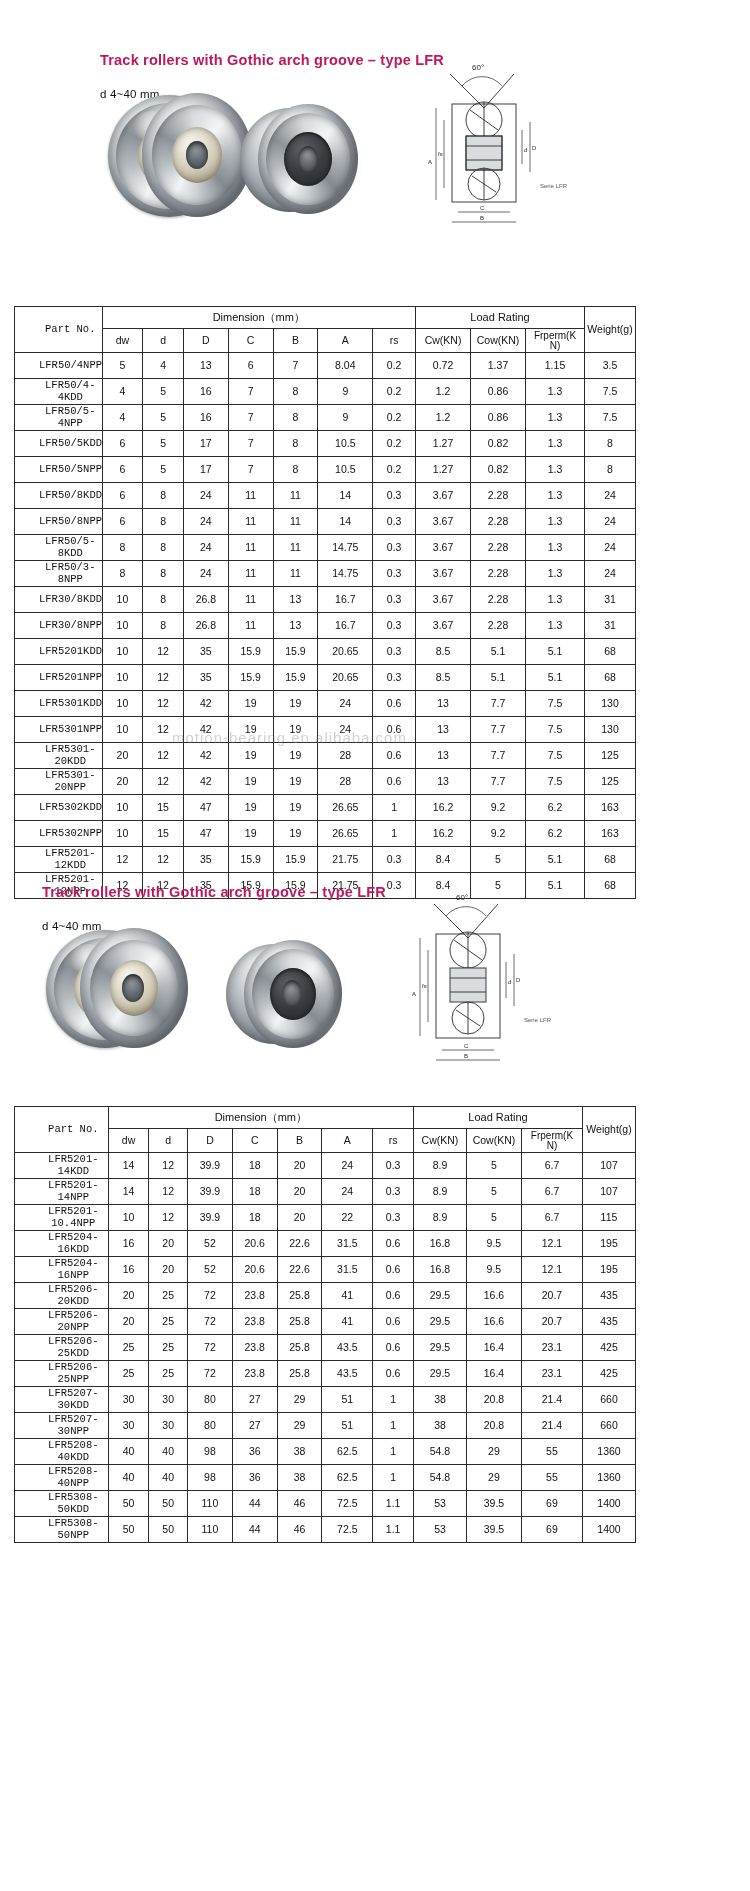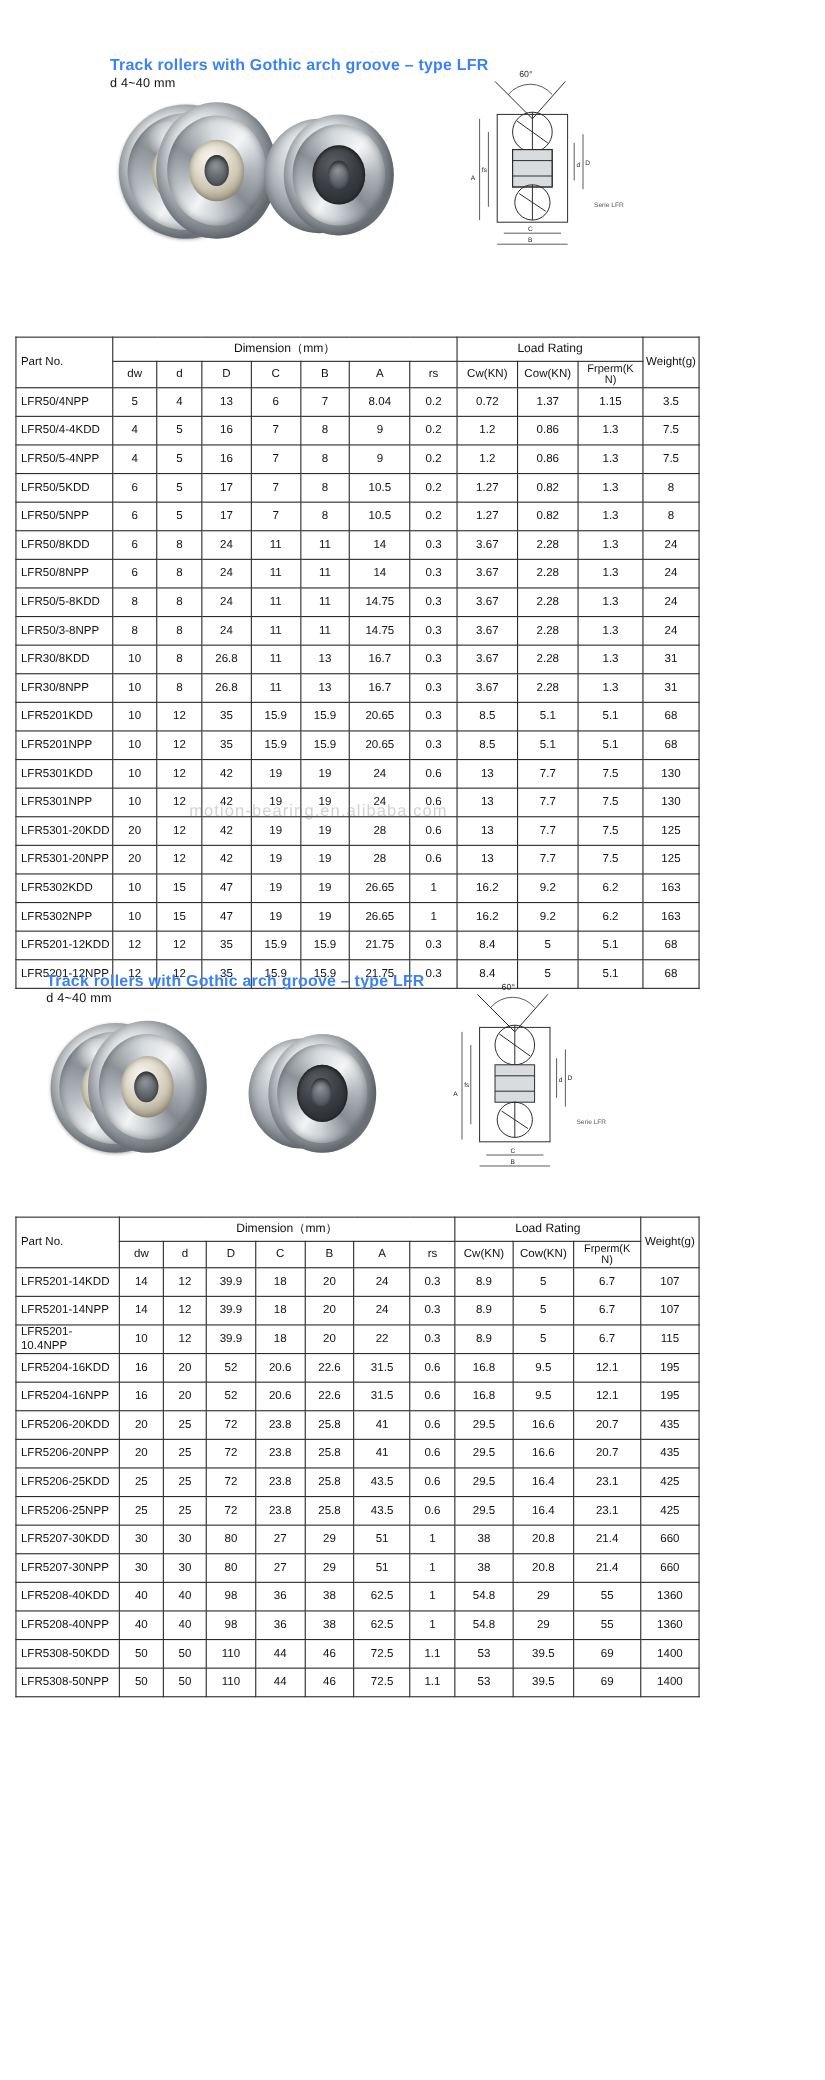--- a/index.html
+++ b/index.html
@@ -18,27 +18,27 @@
   }
 
   .section { position: relative; }
 
   
   .head-block { padding: 0; position: relative; }
   .head-title {
     font-size: 14.5px;
     font-weight: bold;
     letter-spacing: 0.2px;
-    color: #3b82f6;
+    color: #be185d;
     white-space: nowrap;
   }
   .head-sub {
     font-size: 11.5px;
     color: #111;
-    margin-top: 2px;
+    margin-top: 20px;
     letter-spacing: 0.2px;
   }
 
   
   .photo-row { position: relative; }
 
   .bearing {
     position: absolute;
     border-radius: 50%;
   }
@@ -98,23 +98,24 @@
     font-weight: normal;
     line-height: 1.05;
     overflow: hidden;
   }
   table.spec th.grp {
     font-size: 11px;
     height: 22px;
   }
   table.spec th.sub { height: 24px; font-size: 10.5px; }
   table.spec td.part, table.spec th.part {
-    text-align: left;
-    padding-left: 4px;
+    text-align: center;
+    padding-left: 24px;
     font-size: 10.5px;
+    font-family: Liberation Mono, monospace;
   }
   table.spec th.part { vertical-align: middle; }
   .wrap2 { line-height: 1.0; font-size: 10px; display:block; }
 
   .table-wrap { position: absolute; }
 
   
   .watermark {
     position: absolute;
     font-size: 15px;

